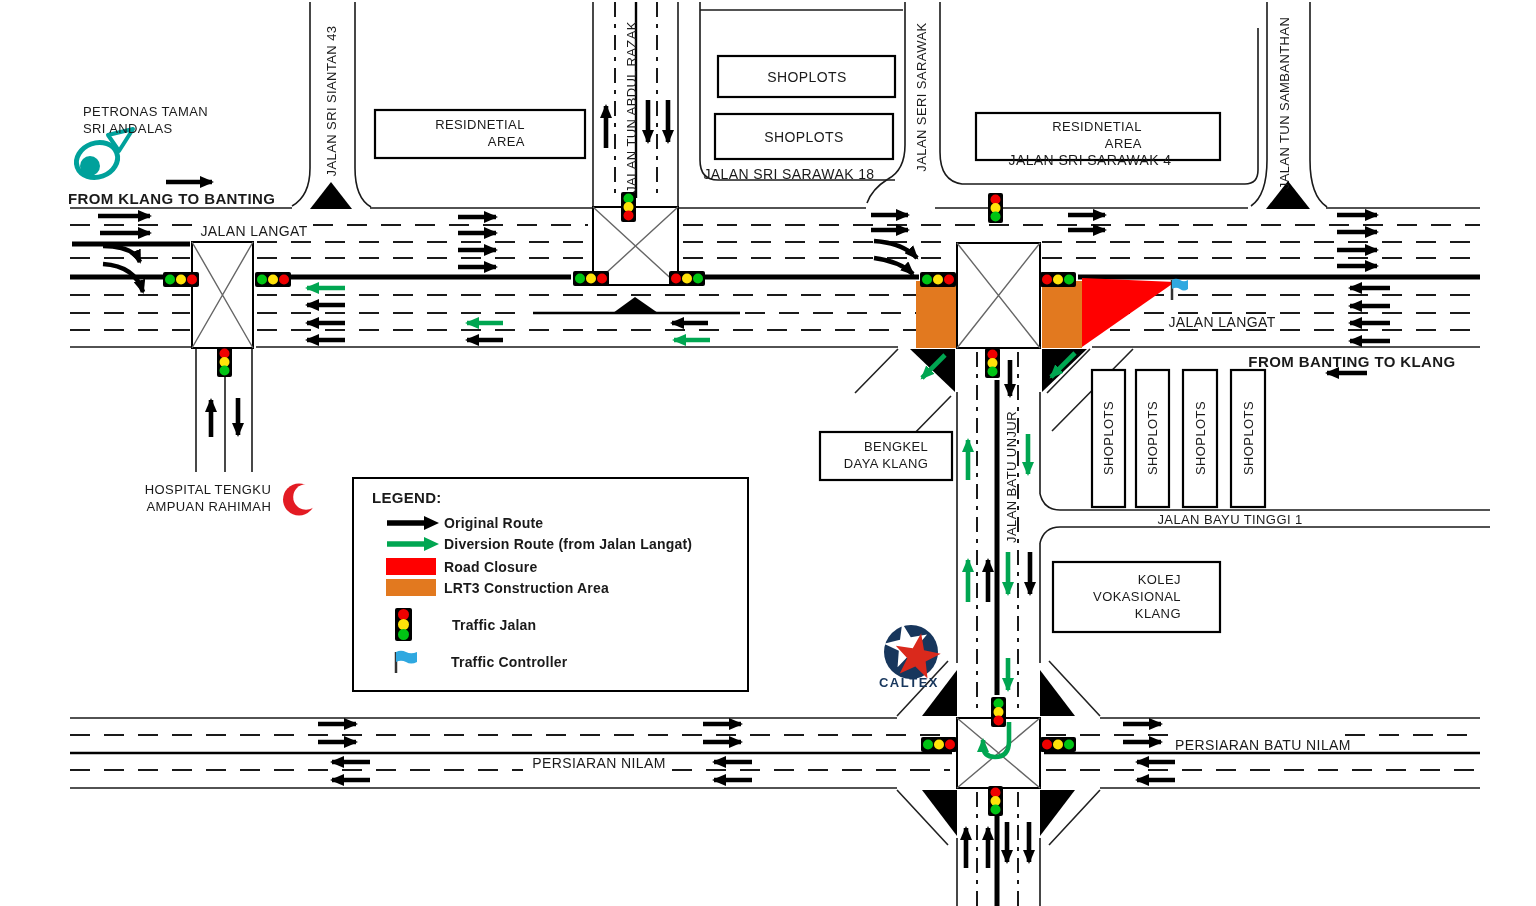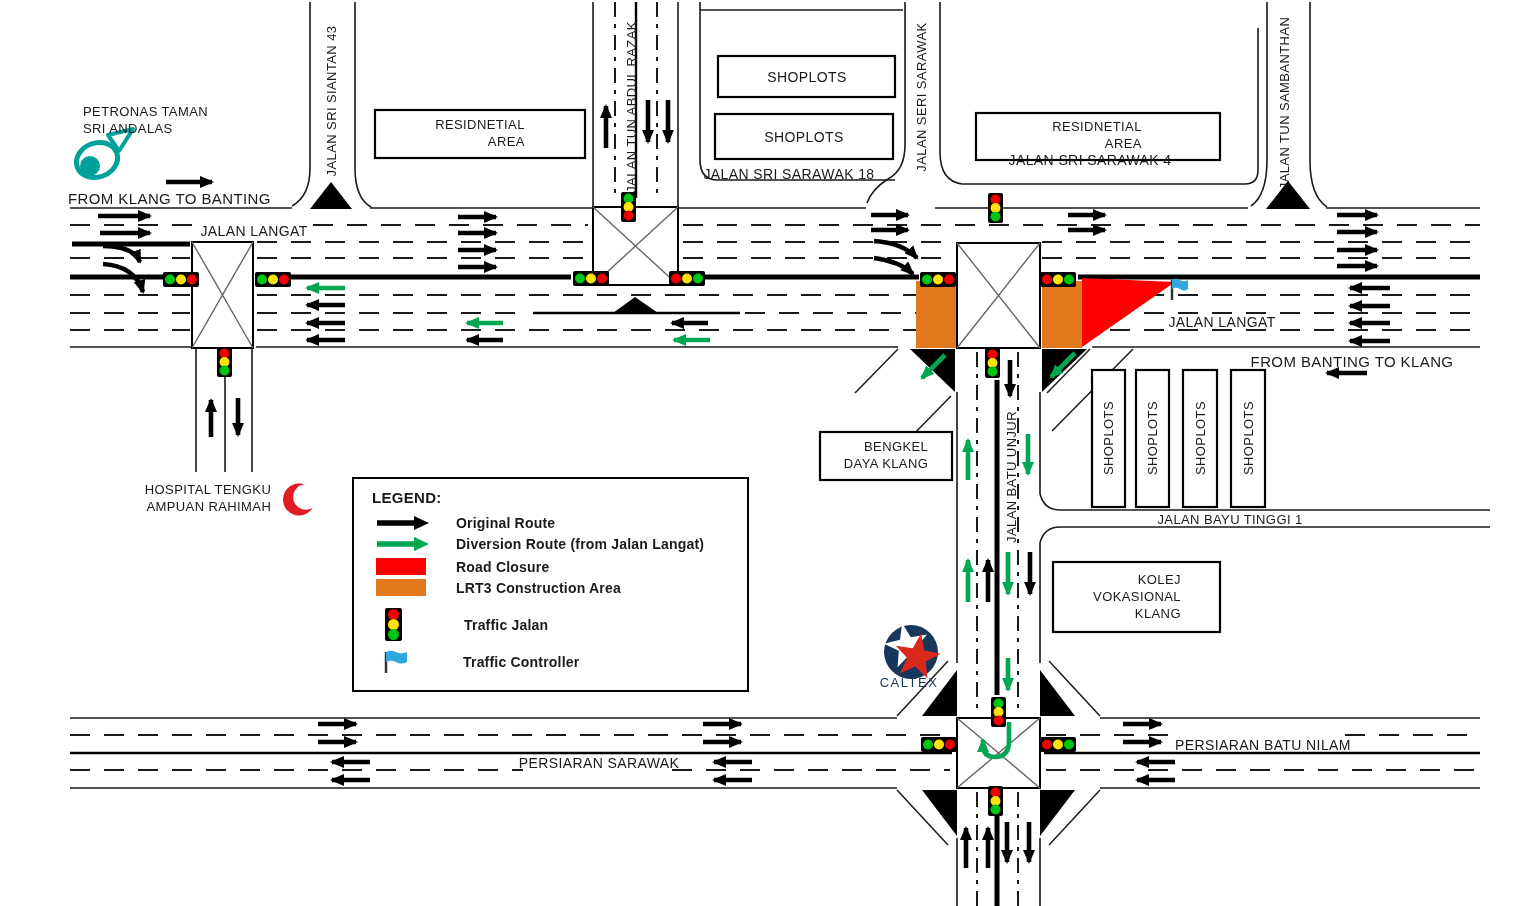--- a/index.html
+++ b/index.html
@@ -2,42 +2,42 @@
 <html><head>
 <meta charset="utf-8">
 <style>
   html,body{margin:0;padding:0;background:#fff;}
   #stage{position:relative;width:1536px;height:906px;background:#ffffff;overflow:hidden;
          font-family:"Liberation Sans",sans-serif;color:#1a1a1a;}
   .lbl{position:absolute;white-space:nowrap;letter-spacing:.4px;color:#1a1a1a;
        transform:translate(-50%,-50%);font-size:14px;}
   .lbl.v{transform:translate(-50%,-50%) rotate(-90deg);}
   .lbl.tl{transform:none;}
-  .lbl.b{font-weight:400;}
+  .lbl.b{font-weight:700;}
   .s13{font-size:13px;} .s15{font-size:15px;}
   .multi{text-align:right;line-height:1.3;}
   .multi span{display:block;}
   
   .re{stroke:#1a1a1a;stroke-width:1.6;fill:none;}
   .rd{stroke:#1a1a1a;stroke-width:2.2;fill:none;stroke-dasharray:20 14;}
   .rdd{stroke:#1a1a1a;stroke-width:2;fill:none;stroke-dasharray:15 7 4 7;}
   .rt{stroke:#000;stroke-width:5;fill:none;}
   .rm{stroke:#000;stroke-width:2.4;fill:none;}
   .rx{stroke:#666;stroke-width:1.4;fill:none;}
   .jbox{fill:#fff;stroke:#000;stroke-width:2;}
   .bld{fill:#fff;stroke:#000;stroke-width:2.2;}
   .ab{stroke:#000;stroke-width:4.6;fill:none;marker-end:url(#hb);}
   .ag{stroke:#00A651;stroke-width:4.6;fill:none;marker-end:url(#hg);}
   .slip{stroke:#222;stroke-width:1.6;fill:none;}
   .tri{fill:#000;}
   
   #legend{position:absolute;left:352px;top:477px;width:393px;height:211px;
           border:2.5px solid #000;background:#fff;}
   #legend .title{position:absolute;left:18px;top:10px;font-weight:700;font-size:15px;letter-spacing:.3px;}
-  .lrow{position:absolute;left:22px;display:flex;align-items:center;gap:22px;}
+  .lrow{position:absolute;left:32px;display:flex;align-items:center;}
   .lrow .sw{width:58px;display:flex;align-items:center;}
   .lrow .lt{font-weight:700;font-size:14px;letter-spacing:.2px;}
   .swrect{width:50px;height:17px;display:inline-block;}
 </style>
 </head>
 <body>
 
 <div id="stage">
 
 <svg width="1536" height="906" viewBox="0 0 1536 906">
@@ -405,21 +405,21 @@
 <div class="lbl v s13" style="left:1152px;top:438px">SHOPLOTS</div>
 <div class="lbl v s13" style="left:1200px;top:438px">SHOPLOTS</div>
 <div class="lbl v s13" style="left:1248px;top:438px">SHOPLOTS</div>
 <div class="lbl s13" style="left:1230px;top:519px">JALAN BAYU TINGGI 1</div>
 <div class="lbl multi s13" style="left:1137px;top:597px">
   <span>KOLEJ</span>
       <span>VOKASIONAL</span>
       <span>KLANG</span>
 </div>
 <div class="lbl b s13" style="left:909px;top:682px;color:#17365C;letter-spacing:1.5px">CALTEX</div>
-<div class="lbl" style="left:599px;top:763px">PERSIARAN SARAWAK</div>
+<div class="lbl" style="left:599px;top:763px">PERSIARAN NILAM</div>
 <div class="lbl" style="left:1263px;top:745px">PERSIARAN BATU NILAM</div>
 
 
 <div id="legend">
   <div class="title">LEGEND:</div>
 
   <div class="lrow" style="top:36px">
     <span class="sw">
       <svg width="54" height="14">
             <line x1="1" y1="7" x2="39" y2="7" stroke="#000" stroke-width="5.5"></line>

